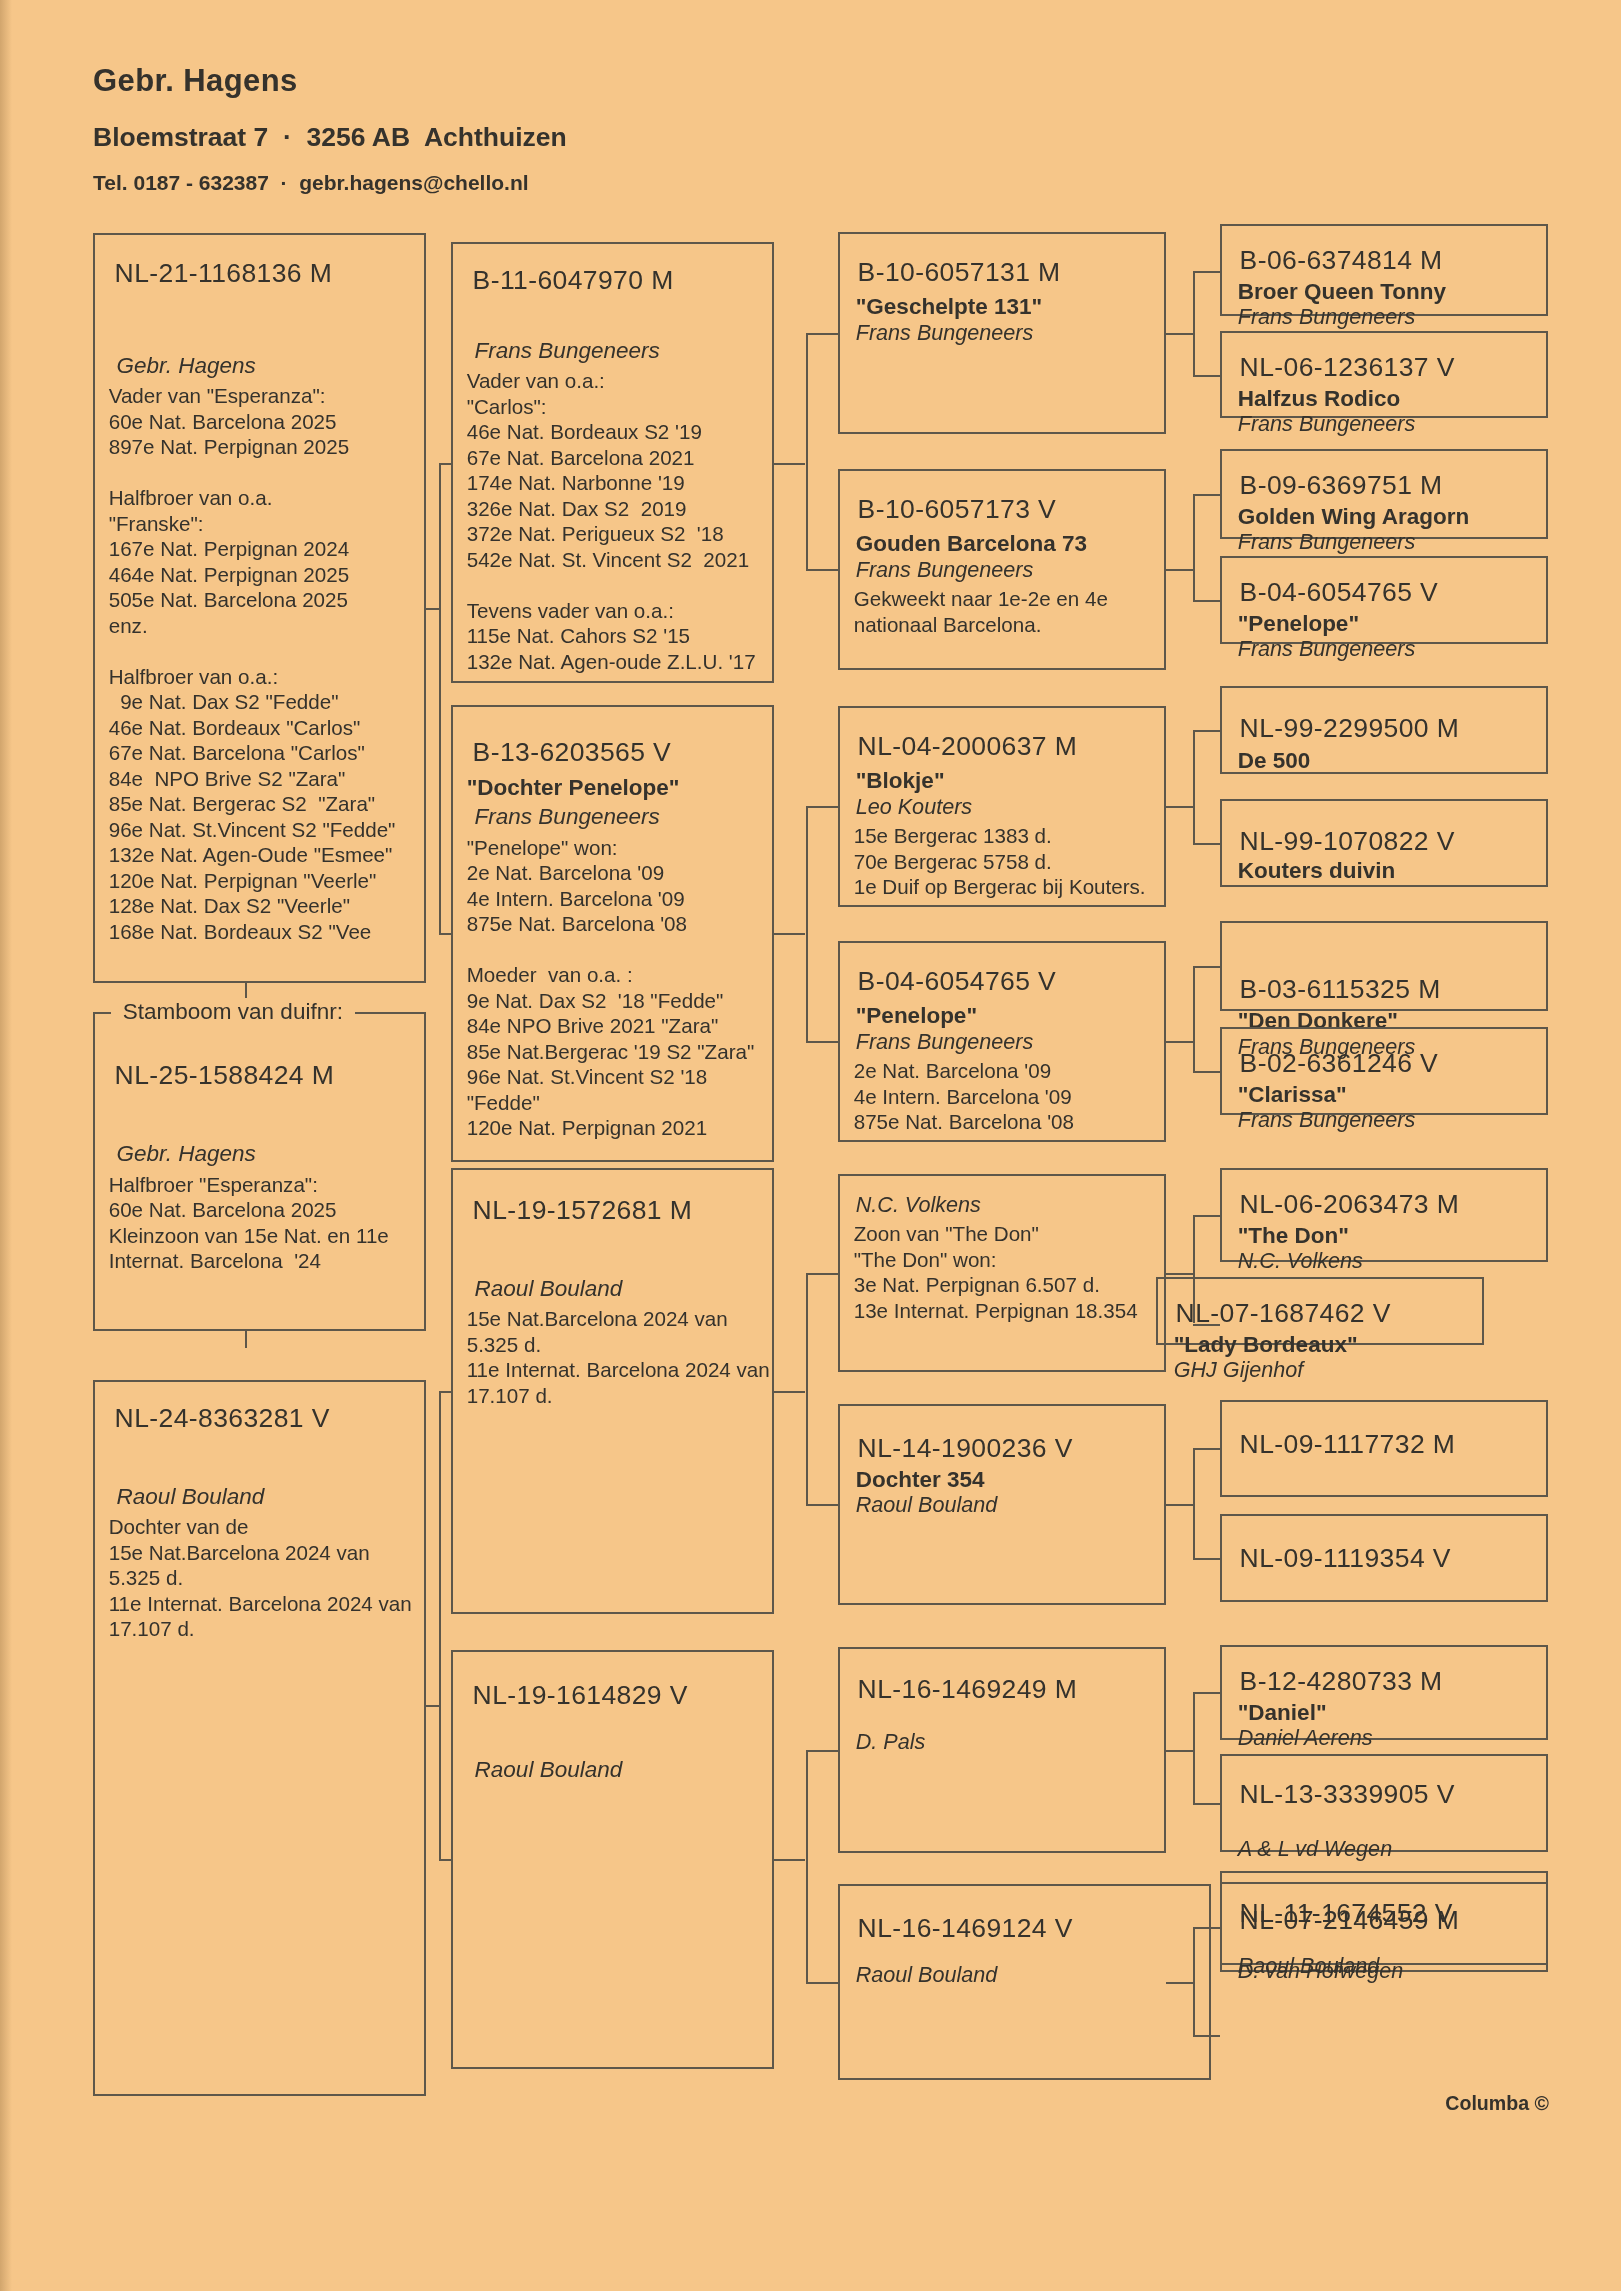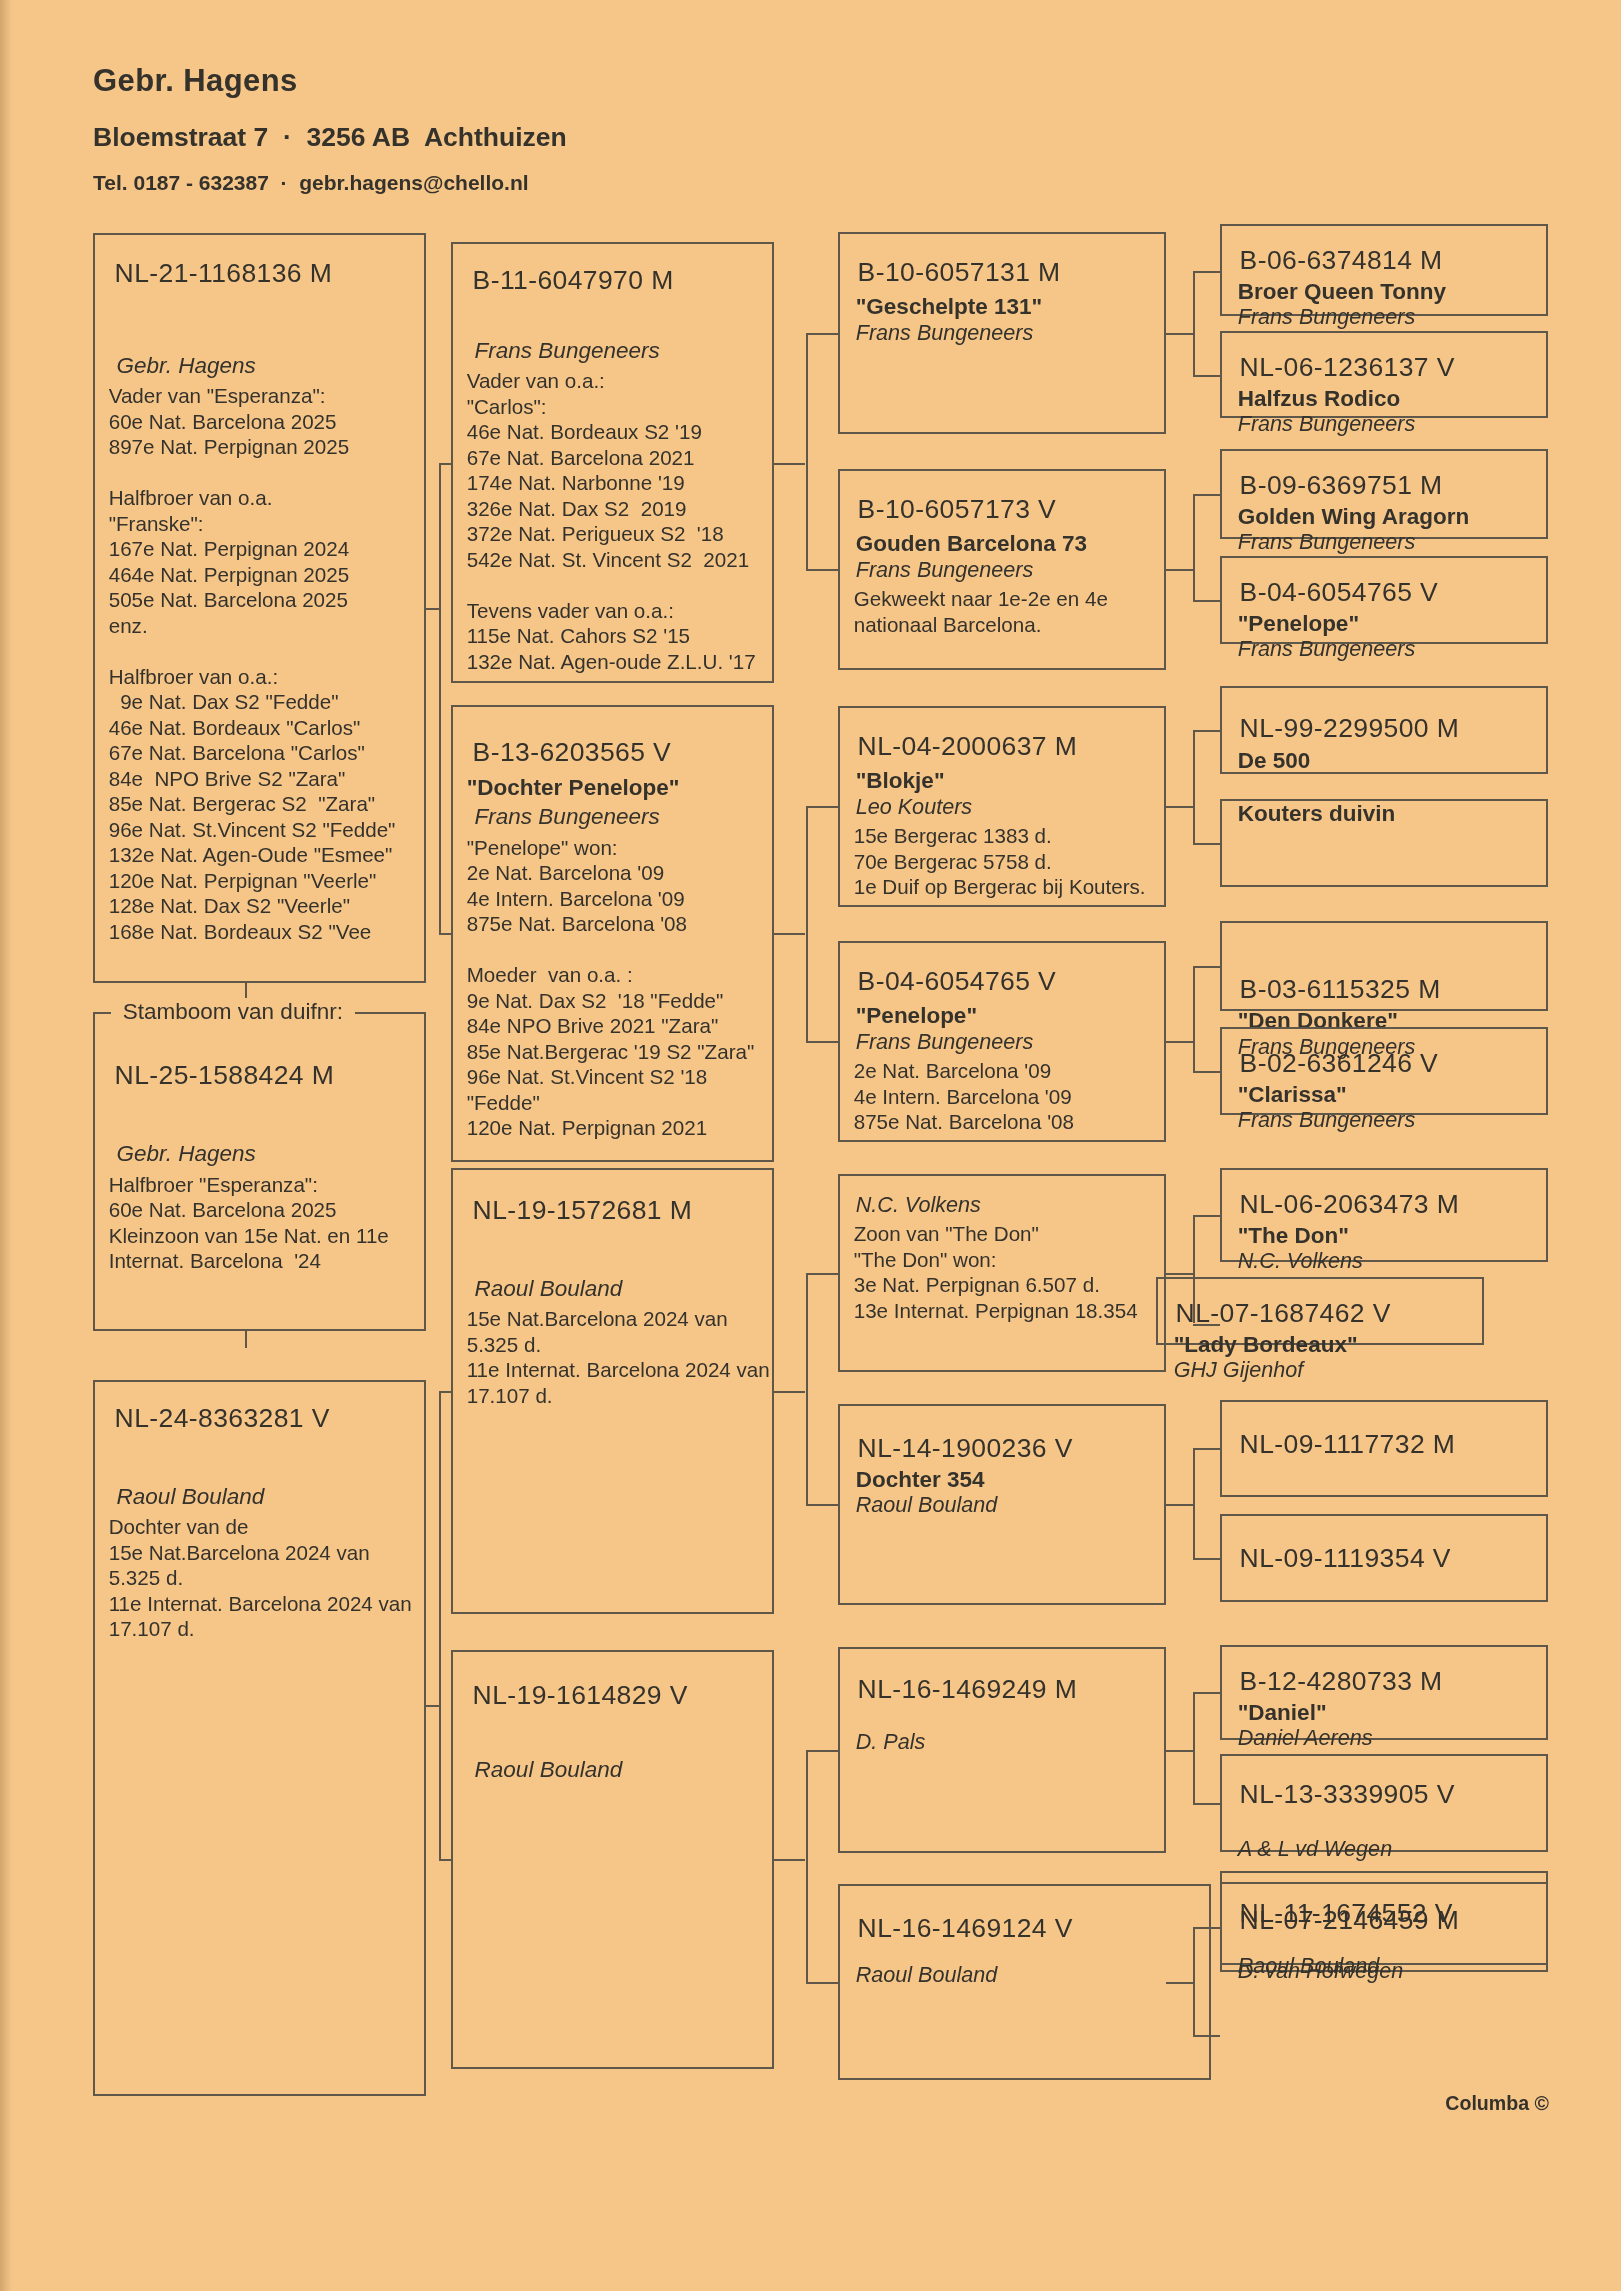--- a/index.html
+++ b/index.html
@@ -290,20 +290,21 @@
   </section>
       <section class="pbox g4" style="left: 1220px; top: 686px; width: 328px; height: 88px;">
     <div class="ring" style="padding-top: 23.5px;">NL-99-2299500 M</div>
     <div class="body" style="margin-top: 3.9px;">
       <div class="name">De 500</div>
 
       <div class="lines"></div>
     </div>
   </section>
       <section class="pbox g4" style="left: 1220px; top: 799px; width: 328px; height: 88px;">
+    <div class="ring" style="padding-top: 23.5px;">NL-99-1070822 V</div>
     <div class="body" style="margin-top: 0;">
       <div class="name">Kouters duivin</div>
 
       <div class="lines"></div>
     </div>
   </section>
       <section class="pbox g4" style="left: 1220px; top: 921px; width: 328px; height: 90px;">
     <div class="ring" style="padding-top: 30px; margin-top: 20px;">B-03-6115325 M</div>
     <div class="body" style="margin-top: 2px;">
       <div class="name">"Den Donkere"</div>

